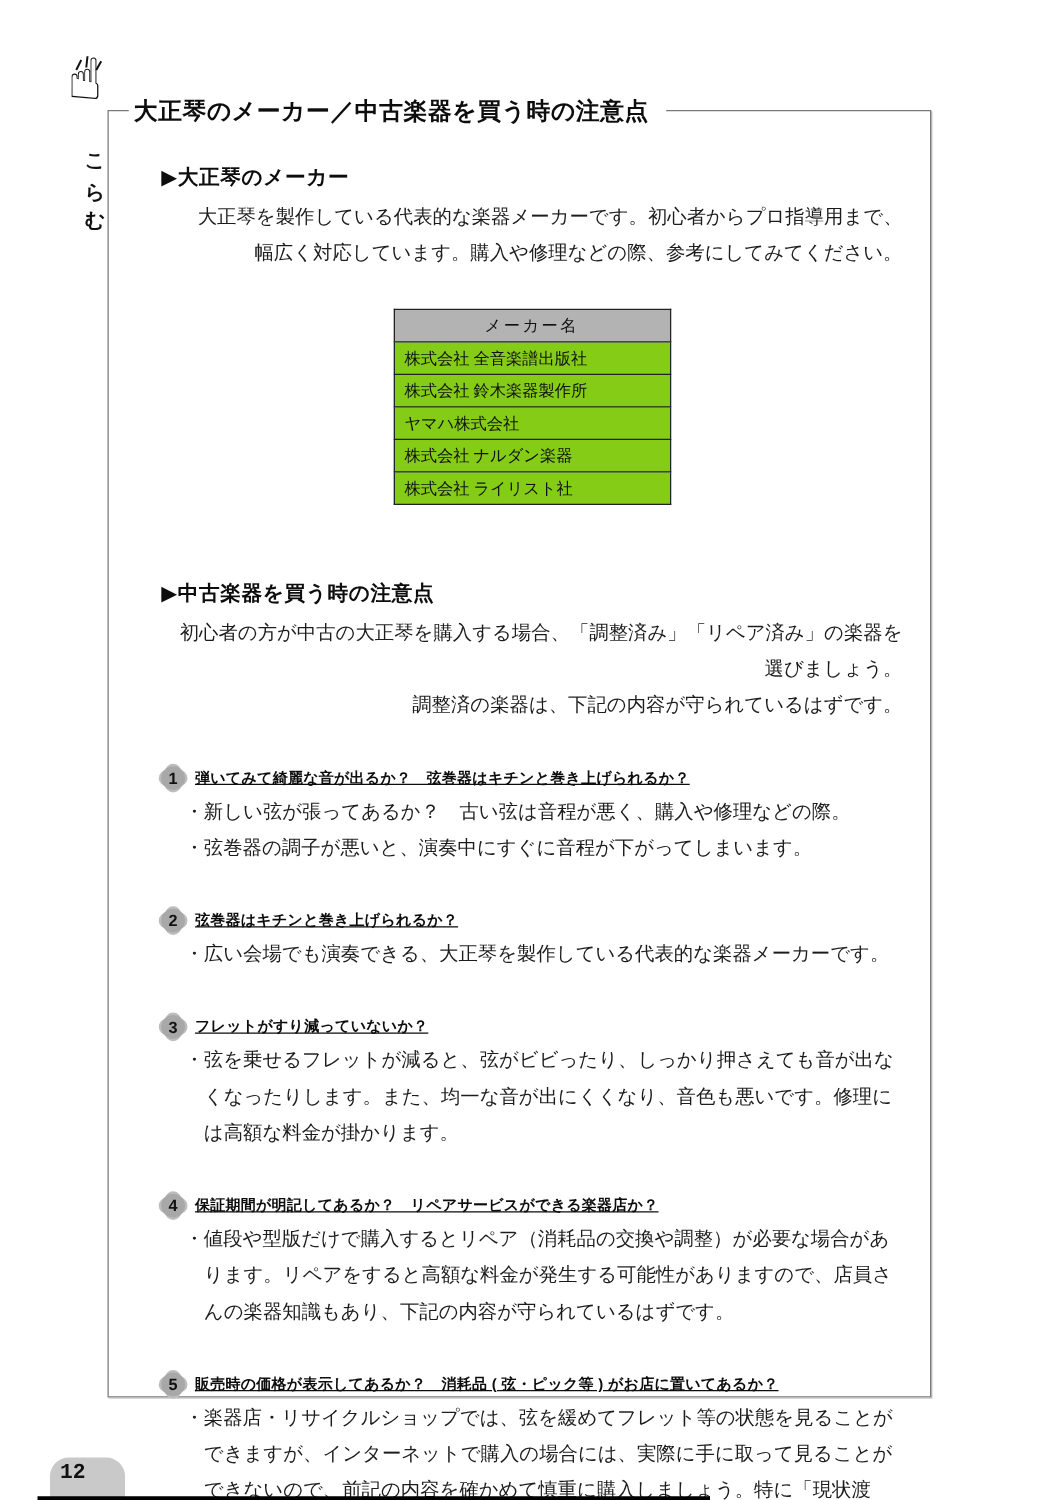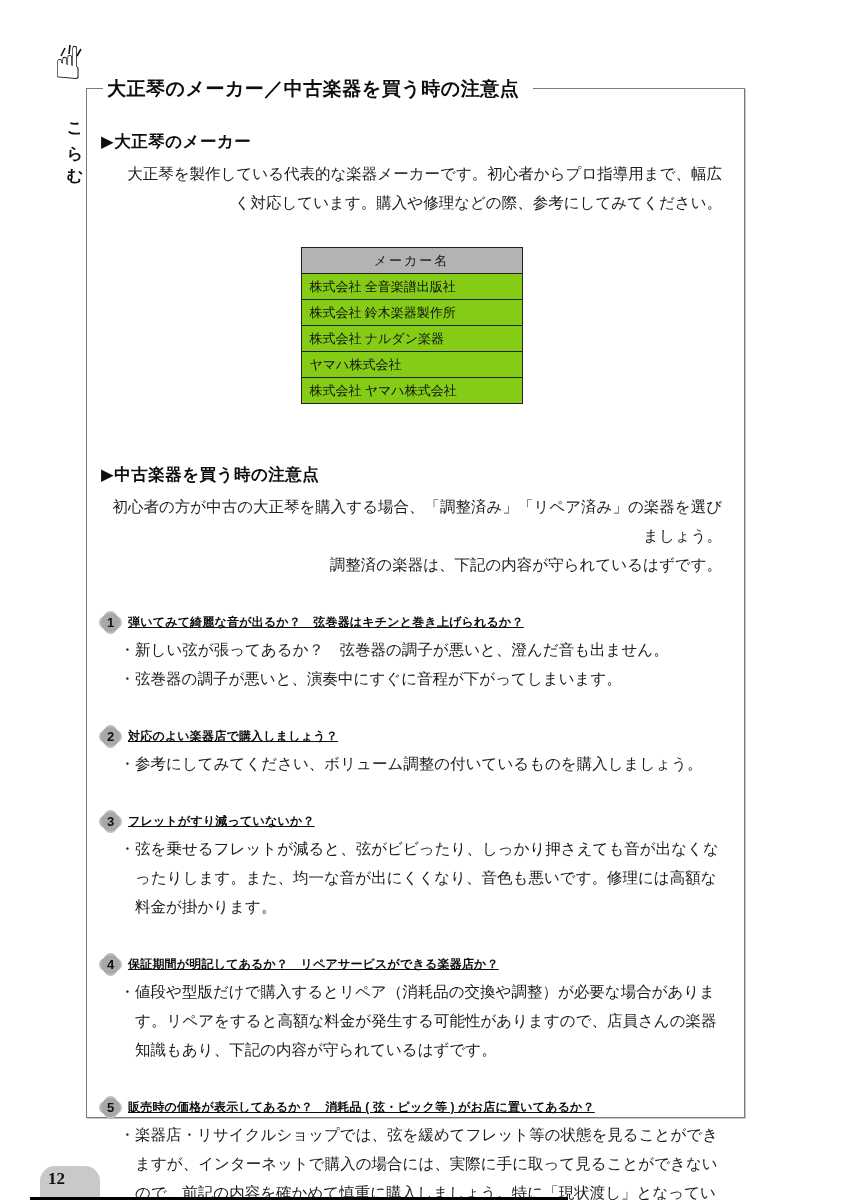--- a/index.html
+++ b/index.html
@@ -14,21 +14,21 @@
   .column-label{
     position:absolute;left:64px;top:112px;
     writing-mode:vertical-rl;text-orientation:upright;
     font-size:16px;font-weight:bold;letter-spacing:4px;color:#111;
   }
   
   .panel{
     position:absolute;left:86px;top:88px;width:659px;height:1030px;
     box-sizing:border-box;border:1px solid #7a7a7a;
     box-shadow:1px 1px 0 #c9c9c9;
-    padding:42px 22px 20px 14px;
+    padding:42px 22px 20px 42px;
   }
   .panel-title{
     position:absolute;top:-15px;left:16px;background:#ffffff;
     font-size:19px;font-weight:bold;color:#0d0d0d;
     padding:2px 14px 2px 4px;white-space:nowrap;letter-spacing:0.5px;
   }
   .sec-head{font-size:16.5px;font-weight:bold;color:#0d0d0d;margin-bottom:6px;letter-spacing:0.5px;}
   .body-text{font-size:15.5px;line-height:29px;color:#1c1c1c;text-align:right;}
   .indent1{text-indent:1em;}
   
@@ -51,21 +51,21 @@
   }
   .item-title{font-size:12px;font-weight:bold;color:#0d0d0d;letter-spacing:0.2px;text-decoration:underline;}
   .bullet{font-size:15.5px;line-height:29px;padding-left:2.2em;text-indent:-1em;color:#1c1c1c;}
   
   .page-tab{
     position:absolute;left:40px;bottom:0;width:60px;height:34px;
     background:#c9c9c9;border-radius:15px 15px 0 0;z-index:1;
   }
   .page-num{
     position:absolute;left:8px;top:3px;
-    font-family:Liberation Serif, serif;
+    font-family:Liberation Mono, monospace;
     font-size:17px;font-weight:bold;color:#111;
   }
   .bottom-bar{position:absolute;left:30px;bottom:0;width:538px;height:3px;background:#000;z-index:2;}
 </style>
 </head>
 <body>
 
 <span class="rays">
   <svg width="26" height="14" viewBox="0 0 26 14">
     <line x1="3" y1="12" x2="7" y2="4" stroke="#111" stroke-width="1.6"></line>
@@ -89,52 +89,52 @@
       <tr class="thead">
           <td>メーカー名</td>
         </tr>
       <tr>
           <td>株式会社 全音楽譜出版社</td>
         </tr>
       <tr>
           <td>株式会社 鈴木楽器製作所</td>
         </tr>
       <tr>
+          <td>ヤマハ株式会社</td>
+        </tr>
+      <tr>
           <td>株式会社 ナルダン楽器</td>
         </tr>
       <tr>
-          <td>ヤマハ株式会社</td>
-        </tr>
-      <tr>
-          <td>株式会社 ヤマハ株式会社</td>
+          <td>株式会社 ライリスト社</td>
         </tr>
     </tbody>
   </table>
 
   <div class="used-section">
     <div class="sec-head">▶中古楽器を買う時の注意点</div>
     <div class="body-text">初心者の方が中古の大正琴を購入する場合、「調整済み」「リペア済み」の楽器を選びましょう。</div>
     <div class="body-text">調整済の楽器は、下記の内容が守られているはずです。</div>
   </div>
 
   <div class="item">
     <div class="item-head">
       <span class="badge">1</span>
       <span class="item-title">弾いてみて綺麗な音が出るか？　弦巻器はキチンと巻き上げられるか？</span>
     </div>
-    <div class="bullet">・新しい弦が張ってあるか？　弦巻器の調子が悪いと、澄んだ音も出ません。</div>
+    <div class="bullet">・新しい弦が張ってあるか？　古い弦は音程が悪く、購入や修理などの際。</div>
     <div class="bullet">・弦巻器の調子が悪いと、演奏中にすぐに音程が下がってしまいます。</div>
   </div>
 
   <div class="item">
     <div class="item-head">
       <span class="badge">2</span>
-      <span class="item-title">対応のよい楽器店で購入しましょう？</span>
+      <span class="item-title">弦巻器はキチンと巻き上げられるか？</span>
     </div>
-    <div class="bullet">・参考にしてみてください、ボリューム調整の付いているものを購入しましょう。</div>
+    <div class="bullet">・広い会場でも演奏できる、大正琴を製作している代表的な楽器メーカーです。</div>
   </div>
 
   <div class="item">
     <div class="item-head">
       <span class="badge">3</span>
       <span class="item-title">フレットがすり減っていないか？</span>
     </div>
     <div class="bullet">・弦を乗せるフレットが減ると、弦がビビったり、しっかり押さえても音が出なくなったりします。また、均一な音が出にくくなり、音色も悪いです。修理には高額な料金が掛かります。</div>
   </div>
 

